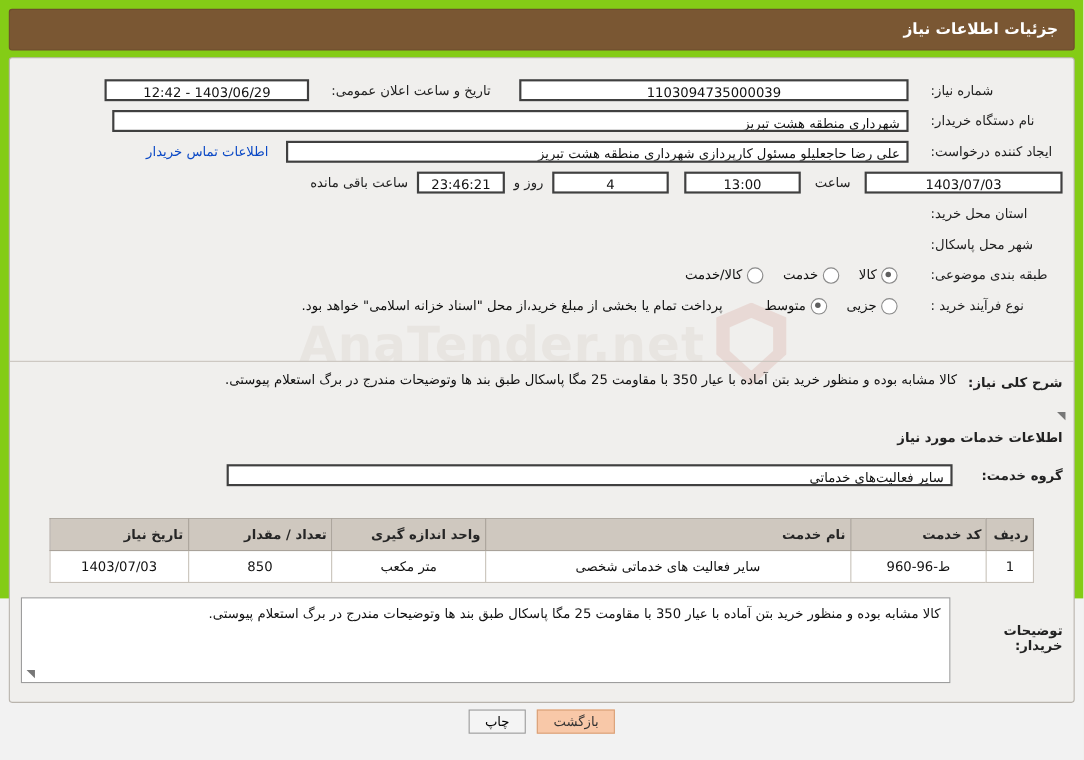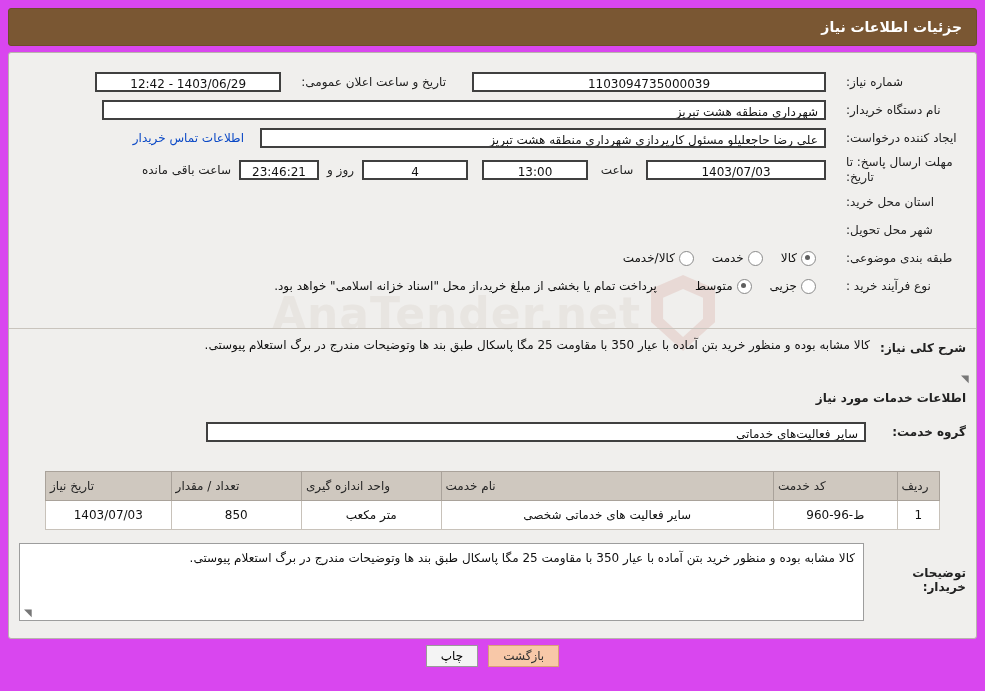--- a/index.html
+++ b/index.html
@@ -7,22 +7,22 @@
     width:985px;height:691px;
     background:#f2f2f2;
     font-family:"DejaVu Sans","Liberation Sans",sans-serif;
     font-size:12px;
     color:#111;
     direction:rtl;
     overflow:hidden;
   }
   .page{
     position:relative;
-    width:985px;height:691px;
-    background:#d946ef;
+    width:985px;height:544px;
+    background:#84cc16;
     box-sizing:border-box;
   }
   
   .header{
     position:absolute;left:8px;top:8px;width:969px;height:38px;
     background:#7a5733;
     border:1px solid #6d4d2c;
     border-radius:3px;
     display:flex;align-items:center;
     box-sizing:border-box;
@@ -129,24 +129,24 @@
   table.tbl{
     position:absolute;left:36px;width:895px;
     border-collapse:collapse;
     background:#fff;
     font-size:12px;
   }
   table.tbl th{
     background:#cfc8bf;
     border:1px solid #a9a29a;
     color:#262626;
-    font-weight:normal;
+    font-weight:bold;
     height:24px;
     padding:2px 4px;
-    text-align:left;
+    text-align:right;
   }
   table.tbl td{
     border:1px solid #c8c2ba;
     height:24px;
     padding:2px 4px;
     text-align:center;
     color:#111;
     background:#fff;
   }
   
@@ -198,36 +198,35 @@
         <div class="ro rtl-right" style="width:724px;">شهرداری منطقه هشت تبریز</div>
       </div>
 
       <div class="row">
         <div class="lbl w120">ایجاد کننده درخواست:</div>
         <div class="ro rtl-right" style="width:566px;">علی رضا حاجعلیلو مسئول کارپردازی شهرداری منطقه هشت تبریز</div>
         <div class="linkish" style="padding-right:16px;font-size:12px;">اطلاعات تماس خریدار</div>
       </div>
 
       <div class="row">
-        <div class="lbl w120" style="white-space:normal;line-height:15px;">مهلت ارسال پاسخ: تا تاریخ:</div>
         <div class="ro" style="width:180px;">1403/07/03</div>
         <div class="lbl" style="width:46px;padding:0 6px;text-align:center;">ساعت</div>
         <div class="ro" style="width:106px;">13:00</div>
         <div class="ro" style="width:106px;margin-right:14px;">4</div>
         <div class="lbl" style="width:auto;padding:0 8px;">روز و</div>
         <div class="ro" style="width:80px;">23:46:21</div>
         <div class="lbl" style="width:auto;padding:0 8px;">ساعت باقی مانده</div>
       </div>
 
       <div class="row">
         <div class="lbl w120">استان محل خرید:</div>
       </div>
 
       <div class="row">
-        <div class="lbl w120">شهر محل تحویل:</div>
+        <div class="lbl w120">شهر محل پاسکال:</div>
       </div>
 
       <div class="row">
         <div class="lbl w120">طبقه بندی موضوعی:</div>
         <div style="display:flex;align-items:center;padding-right:10px;">
           <label class="radio-item">
             <span class="radio on"></span>
             <span>کالا</span>
           </label>
           <label class="radio-item">

